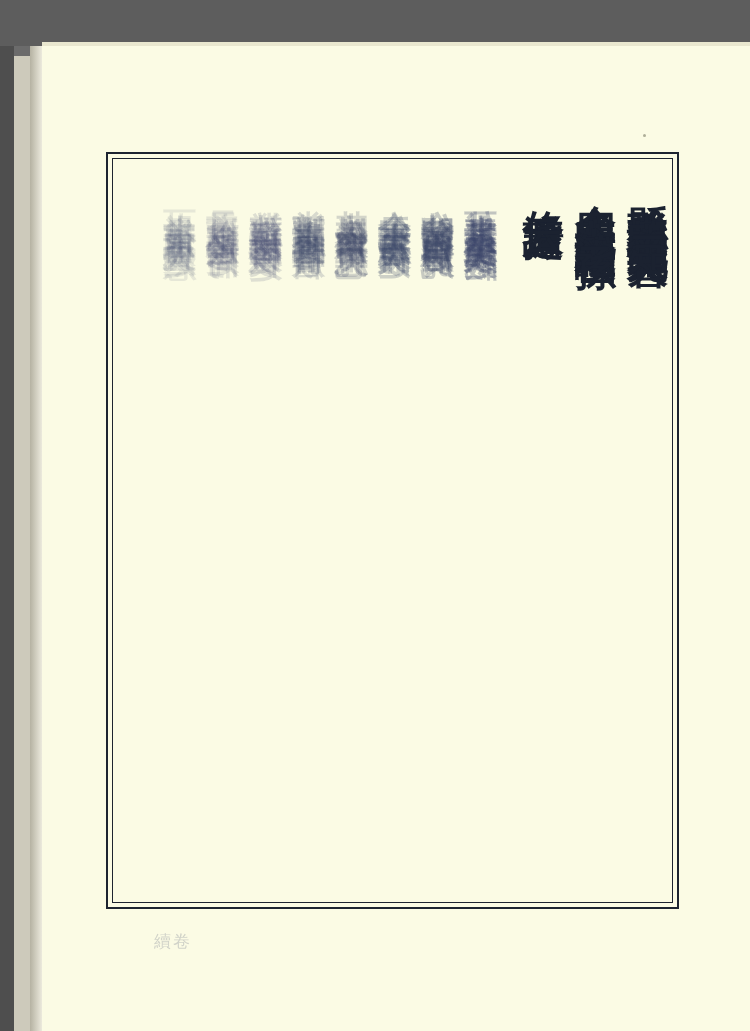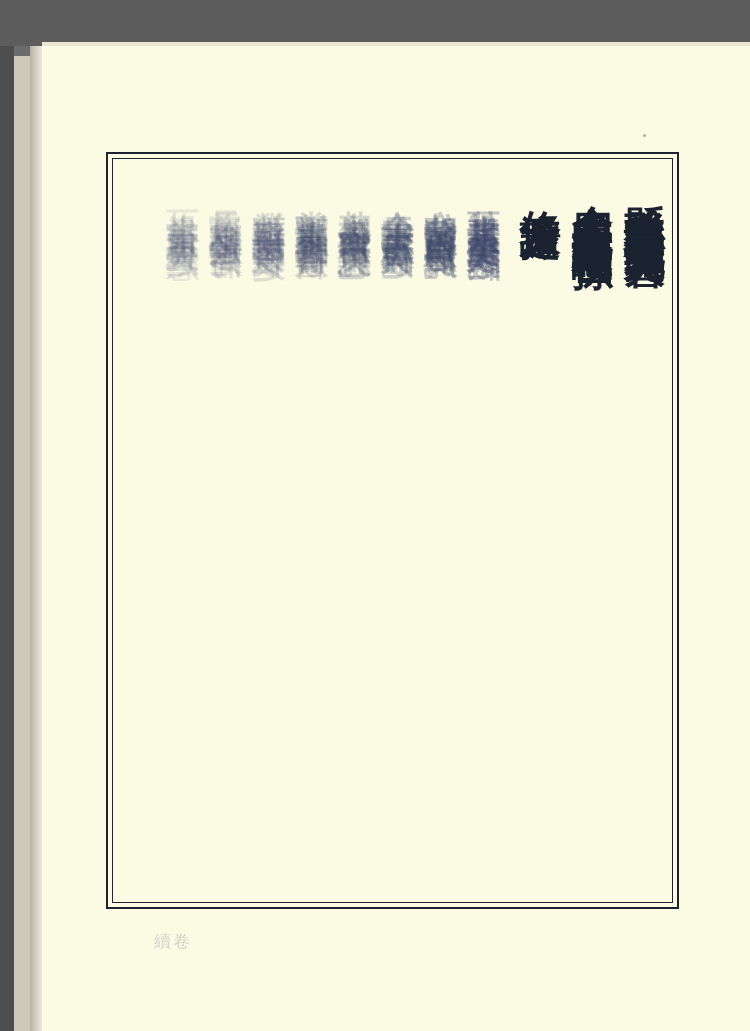--- a/index.html
+++ b/index.html
@@ -6,21 +6,21 @@
     margin: 0;
     padding: 0;
     background: #ffffff;
   }
   #page {
     position: relative;
     width: 750px;
     height: 1031px;
     overflow: hidden;
     background: #ffffff;
-    font-family: Liberation Sans, sans-serif;
+    font-family: Liberation Mono, monospace;
   }
 
   
   #scan-top-band {
     position: absolute;
     left: 0;
     top: 0;
     width: 750px;
     height: 46px;
     background: #5d5d5d;

